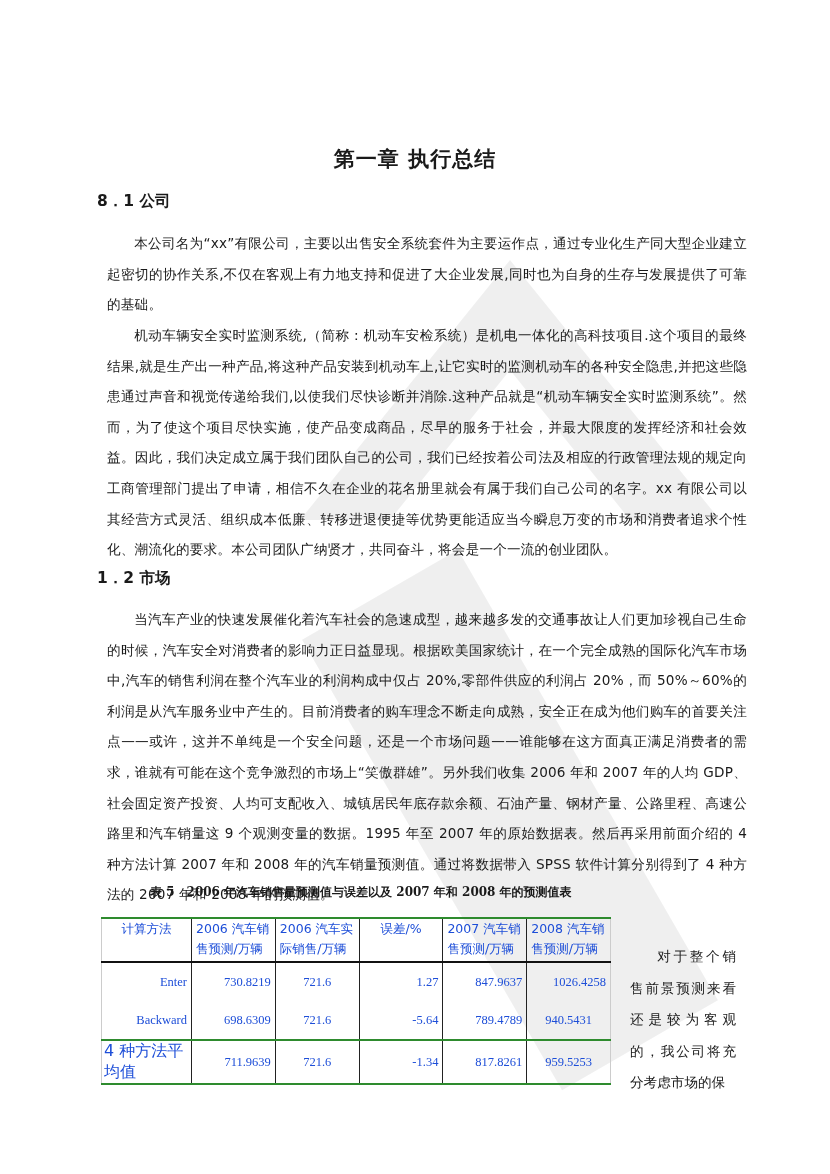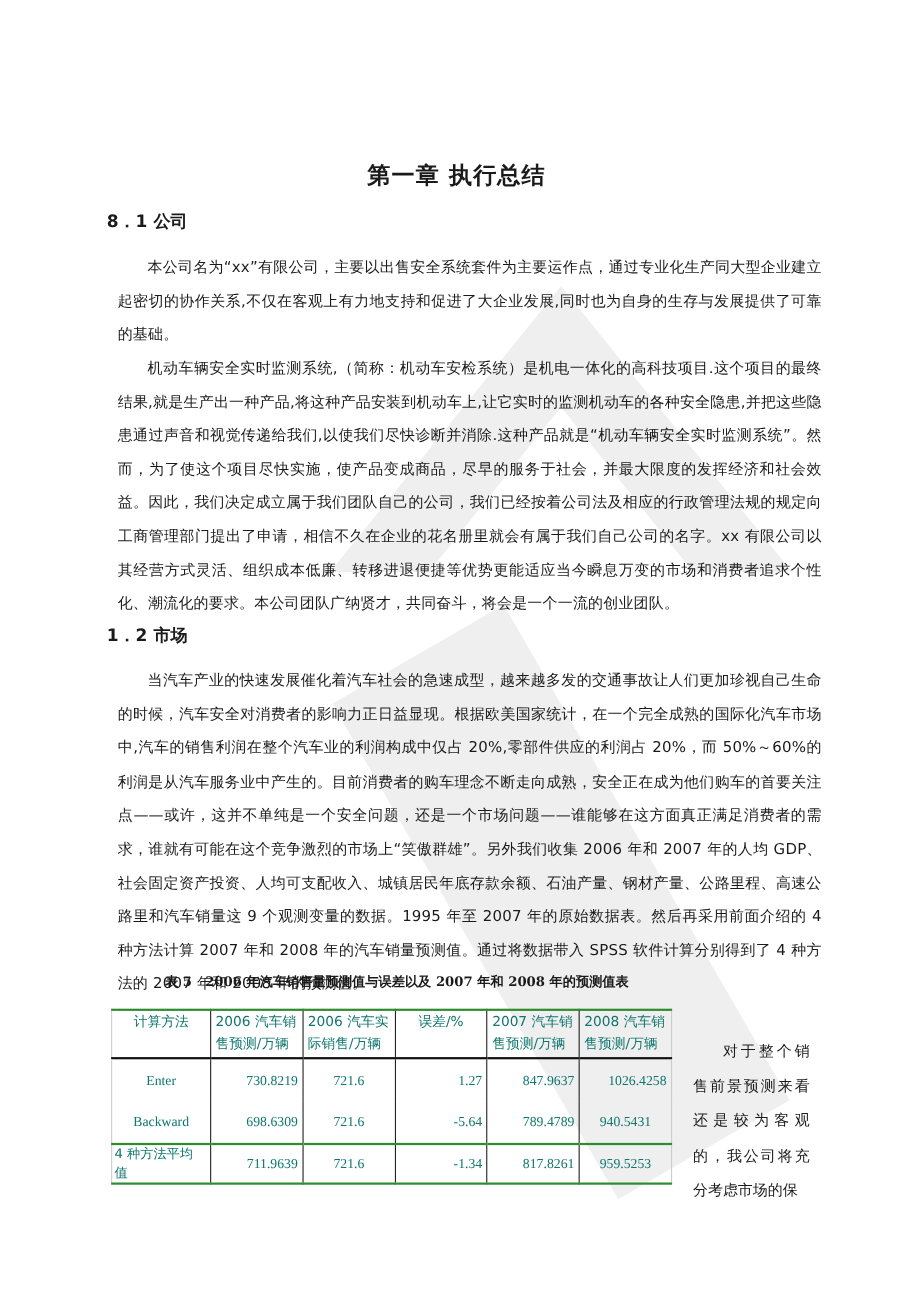--- a/index.html
+++ b/index.html
@@ -29,36 +29,36 @@
     font-family: "DejaVu Serif", "Liberation Serif", serif;
   }
   table.data {
     position: absolute; left: 101px; top: 917px; width: 510px;
     border-collapse: collapse;
     font-family: "Liberation Serif", "DejaVu Serif", serif; font-size: 12.5px;
     border-top: 2px solid #2e8b2e; border-bottom: 2px solid #2e8b2e;
   }
   table.data th, table.data td {
     border-left: 1.5px solid #222; border-right: 1.5px solid #222;
-    padding: 0 4px; color: #0f766e;
+    padding: 0 4px; color: #1d4ed8;
   }
   table.data tr > *:first-child { border-left: 1px solid #ccc; }
   table.data tr > *:last-child { border-right: 1px solid #ccc; }
   table.data th {
     font-weight: normal; text-align: left; vertical-align: top; height: 42px;
     font-family: "DejaVu Sans", sans-serif; font-size: 12.5px; line-height: 20px;
     border-bottom: 2px solid #111;
   }
   table.data th:first-child { text-align: center; }
   table.data th.center { text-align: center; }
   table.data td { height: 38px; text-align: right; }
-  table.data td:first-child { text-align: center; }
+  table.data td:first-child { text-align: right; }
   table.data td.center { text-align: center; }
   table.data tr.avg td { border-top: 2px solid #2e8b2e; height: 30px; }
-  table.data tr.avg td:first-child { font-family: "DejaVu Sans", sans-serif; font-size: 12px; text-align: left; padding-left: 2px; }
+  table.data tr.avg td:first-child { font-family: "DejaVu Sans", sans-serif; font-size: 16px; text-align: left; padding-left: 2px; }
   .side-text {
     position: absolute; left: 630px; top: 903px; width: 106px;
     font-size: 13.6px; line-height: 31.5px; text-align: justify;
     text-indent: 2em;
     margin-top: 38px;
   }
 </style>
 </head>
 <body>
 

